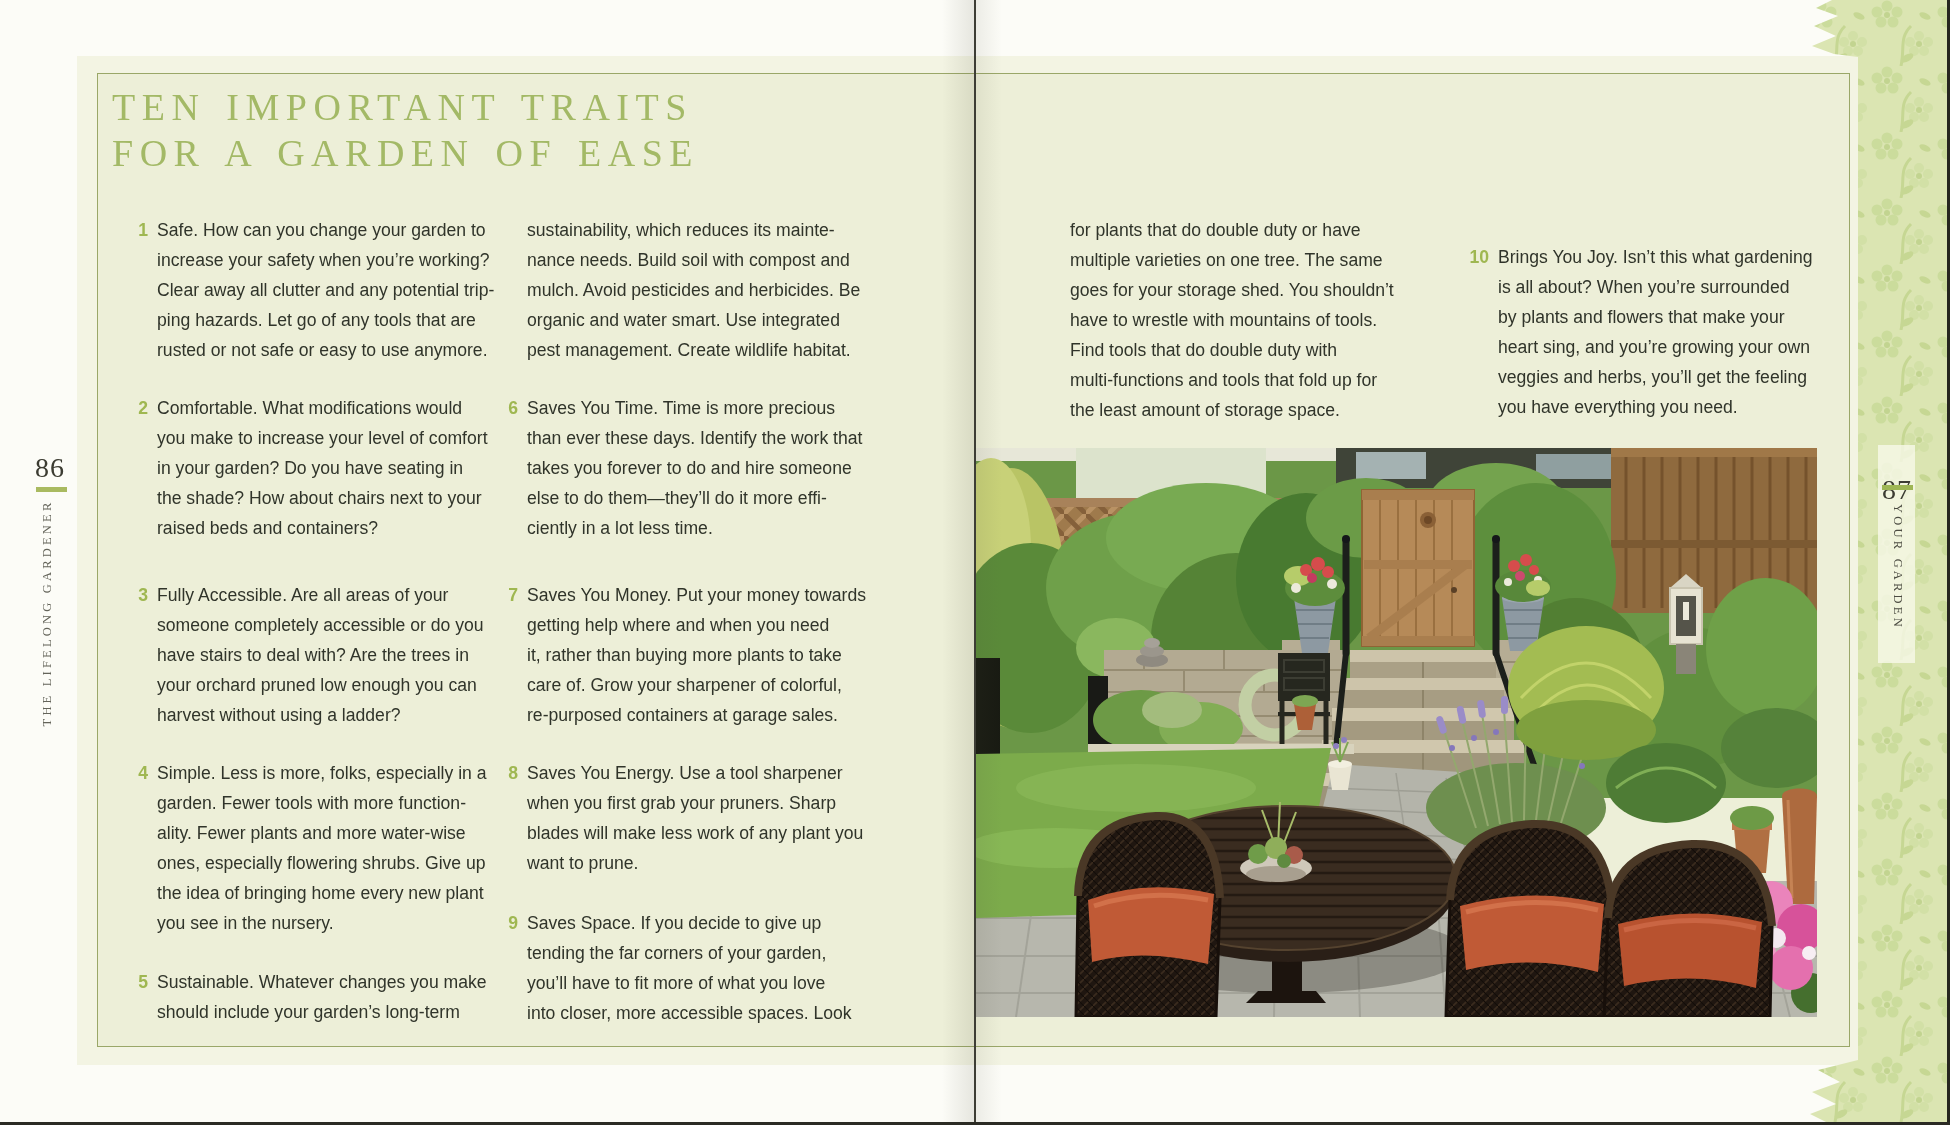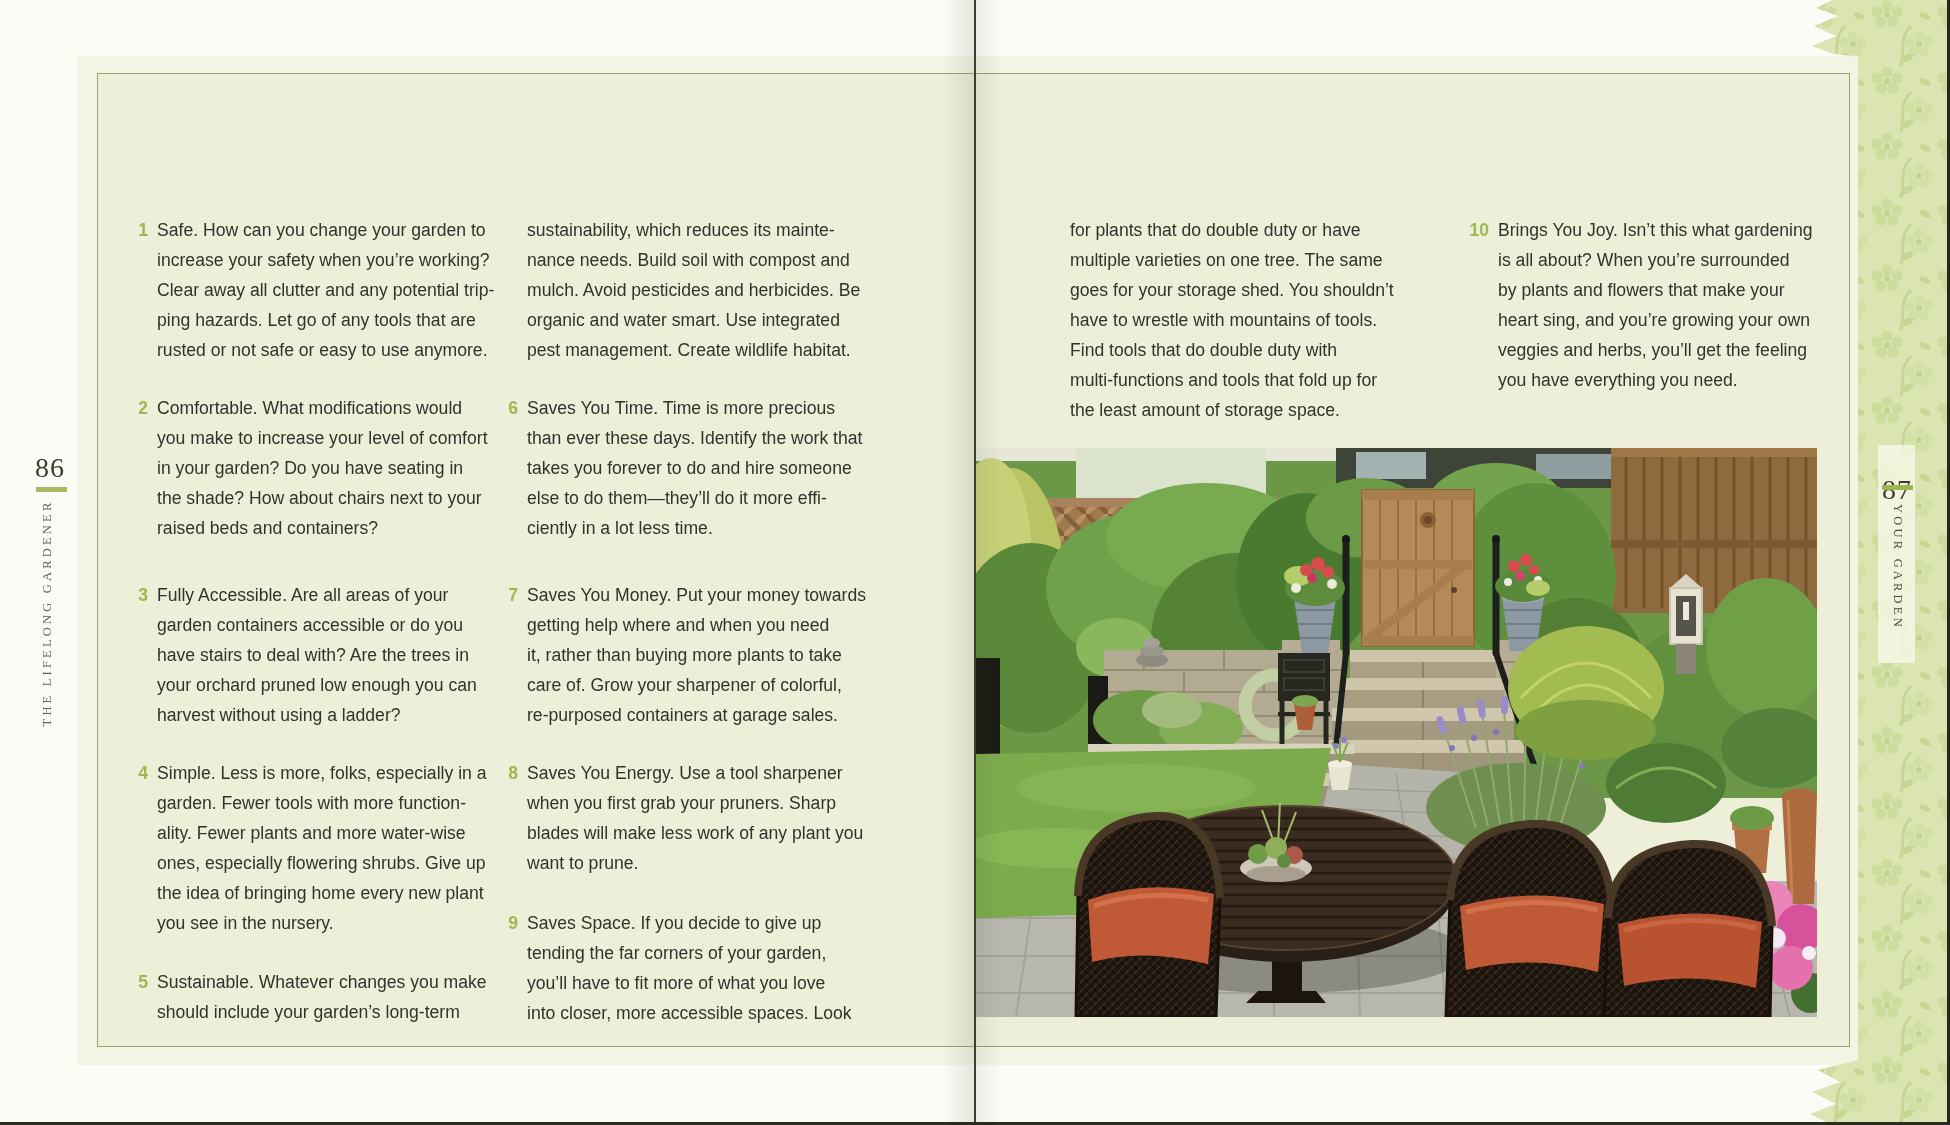--- a/index.html
+++ b/index.html
@@ -24,21 +24,21 @@
          color:#a3b966;white-space:pre-line;font-weight:400;}
 
   
   .item{position:absolute;font-size:17.6px;line-height:30px;color:#30342a;}
   .item .txt{white-space:pre-line;display:block;}
   .item .num{position:absolute;right:calc(100% + 9px);top:0;width:34px;text-align:right;
              color:#9fb751;font-weight:700;}
   .c1{left:157px;width:352px;}
   .c2{left:527px;width:352px;}
   .c3{left:1070px;width:338px;}
-  .c4{left:1498px;width:336px;}
+  .c4{left:1498px;width:336px;margin-top:27px;}
   .t1{top:215px;} .t2{top:393px;} .t3{top:580px;} .t4{top:758px;} .t5{top:967px;} .t9{top:908px;}
 
   
   .pagenum{position:absolute;width:56px;text-align:center;font-family:"Liberation Serif",serif;
            font-size:28px;letter-spacing:1px;color:#3c3c32;}
   .pagenum-left{left:22px;top:452px;}
   .pagenum-right{left:1869px;top:474px;}
   .rule{position:absolute;height:5px;}
   .rule-left{left:36px;top:487px;width:31px;background:#a9ba60;}
   .rule-right{left:1882px;top:485px;width:31px;background:#9eb654;}
@@ -55,41 +55,43 @@
   .photo svg{display:block;}
 </style>
 </head>
 <body>
 
 <div class="stage">
 
   <div class="page"></div>
   <div class="panel"></div>
 
+  <div class="title">TEN IMPORTANT TRAITS
+FOR A GARDEN OF EASE</div>
 
   <div class="item c1 t1">
     <span class="num">1</span>
     <span class="txt">Safe. How can you change your garden to
 increase your safety when you’re working?
 Clear away all clutter and any potential trip-
 ping hazards. Let go of any tools that are
 rusted or not safe or easy to use anymore.</span>
   </div>
   <div class="item c1 t2">
     <span class="num">2</span>
     <span class="txt">Comfortable. What modifications would
 you make to increase your level of comfort
 in your garden? Do you have seating in
 the shade? How about chairs next to your
 raised beds and containers?</span>
   </div>
   <div class="item c1 t3">
     <span class="num">3</span>
     <span class="txt">Fully Accessible. Are all areas of your
-garden containers accessible or do you
+someone completely accessible or do you
 have stairs to deal with? Are the trees in
 your orchard pruned low enough you can
 harvest without using a ladder?</span>
   </div>
   <div class="item c1 t4">
     <span class="num">4</span>
     <span class="txt">Simple. Less is more, folks, especially in a
 garden. Fewer tools with more function-
 ality. Fewer plants and more water-wise
 ones, especially flowering shrubs. Give up

